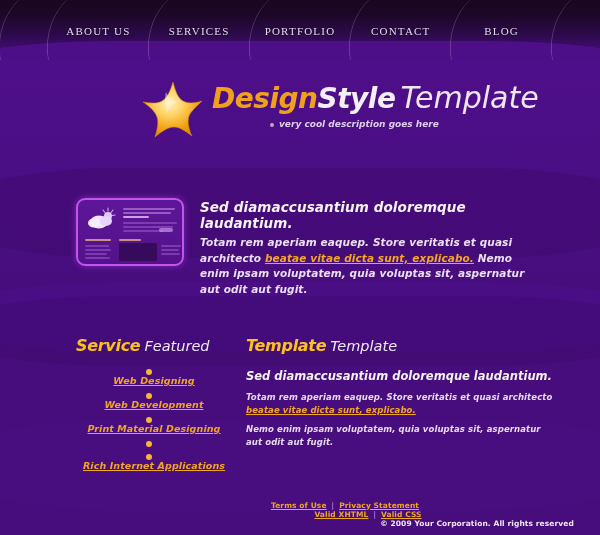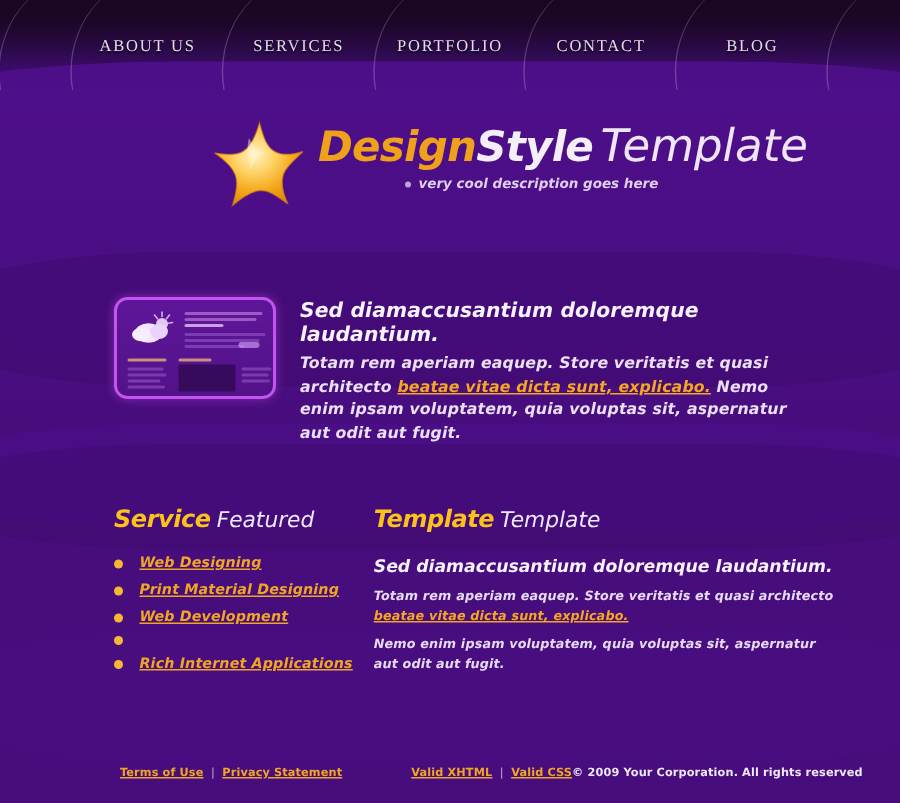--- a/index.html
+++ b/index.html
@@ -249,20 +249,21 @@
     font-weight: normal;
     font-size: 14.5px;
     margin-left: 4px;
   }
 
   #svc-list { list-style: none; }
   #svc-list li {
     display: flex;
     align-items: center;
     margin-bottom: 7px;
+    flex-direction: column;
   }
   .bullet {
     width: 6px; height: 6px;
     border-radius: 50%;
     background: #f7b733;
     flex: 0 0 6px;
     margin-right: 11px;
   }
   .svc-link {
     font-family: "DejaVu Sans", sans-serif;
@@ -315,23 +316,24 @@
   #footer {
     position: absolute;
     left: 0; bottom: 0;
     width: 600px; height: 42px;
     z-index: 6;
     display: flex;
     align-items: center;
   }
   #footer-inner {
     width: 600px;
-    padding: 0 26px 0 80px;
+    padding: 0 26px 0 116px;
     display: flex;
     align-items: center;
+    flex-direction: column;
   }
   .f-group { display: flex; align-items: center; white-space: nowrap; }
   #f-group-2 { margin-left: 46px; }
   #f-copy { margin-left: auto; }
   .f-link {
     font-family: "DejaVu Sans", sans-serif;
     font-weight: bold;
     font-size: 7.5px;
     color: #f0a623;
     text-decoration: underline;
@@ -481,25 +483,25 @@
       <div class="sec-head">
         <span class="b">Service</span><span class="n">Featured</span>
       </div>
       <ul id="svc-list">
         <li>
           <span class="bullet"></span>
           <a class="svc-link">Web Designing</a>
         </li>
         <li>
           <span class="bullet"></span>
-          <a class="svc-link">Print Material Designing</a>
+          <a class="svc-link">Web Development</a>
         </li>
         <li>
           <span class="bullet"></span>
-          <a class="svc-link">Web Development</a>
+          <a class="svc-link">Print Material Designing</a>
         </li>
         <li>
           <span class="bullet"></span>
         </li>
         <li>
           <span class="bullet"></span>
           <a class="svc-link">Rich Internet Applications</a>
         </li>
       </ul>
     </div>

